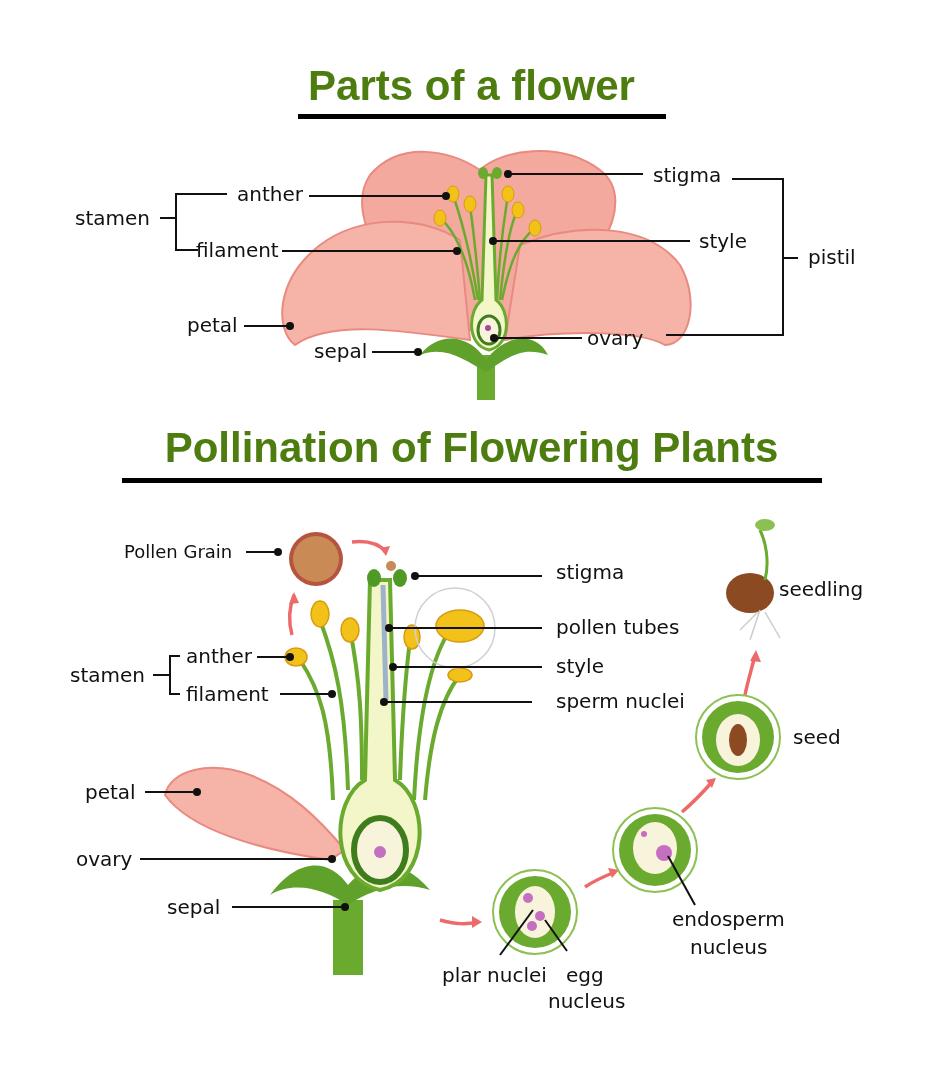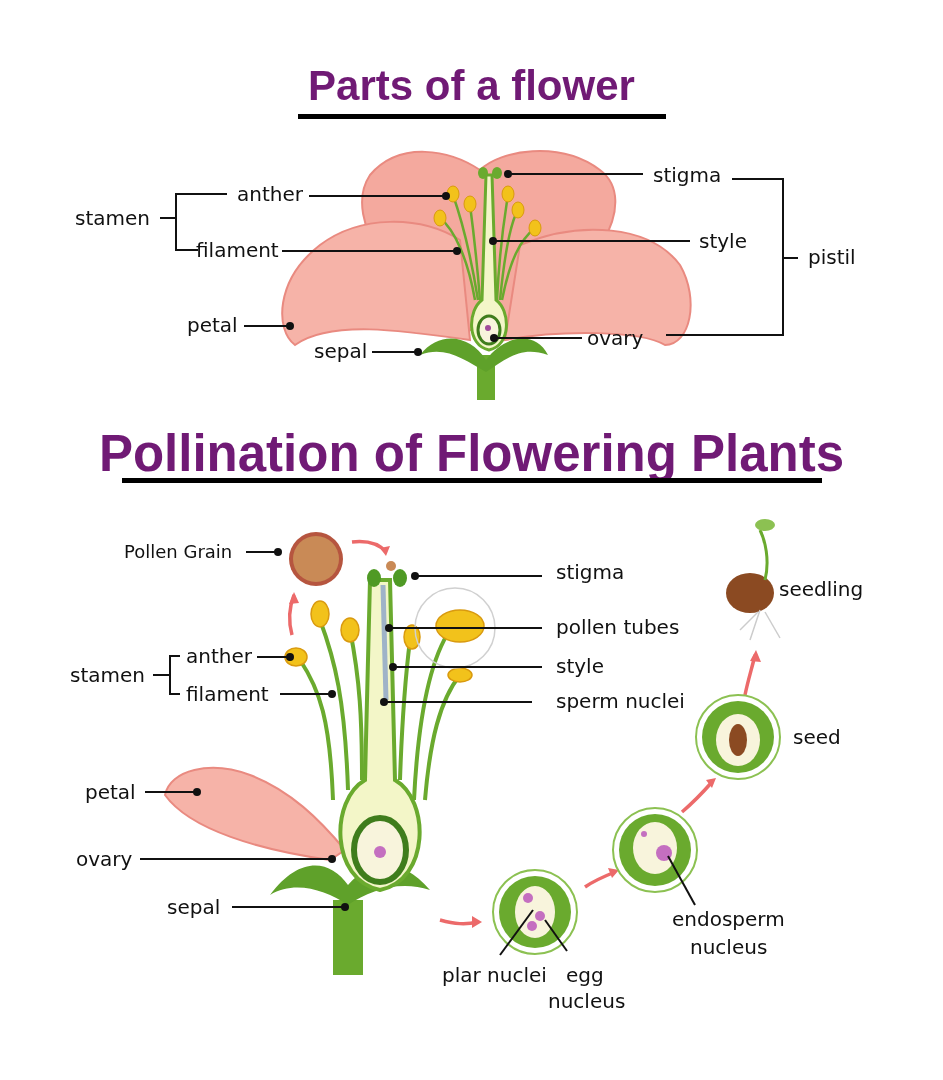--- a/index.html
+++ b/index.html
@@ -1,19 +1,19 @@
 <!DOCTYPE html>
 <html><head>
 <meta charset="utf-8">
 <style>
   html,body{margin:0;padding:0;background:#ffffff;}
   body{width:943px;height:1080px;position:relative;overflow:hidden;font-family:"DejaVu Sans","Liberation Sans",sans-serif;}
-  .title{position:absolute;left:0;width:943px;text-align:center;font-family:"Liberation Sans","DejaVu Sans",sans-serif;font-weight:bold;color:#701a75;}
+  .title{position:absolute;left:0;width:943px;text-align:center;font-family:"Liberation Sans","DejaVu Sans",sans-serif;font-weight:bold;color:#4d7c0f;}
   #t1{top:62px;font-size:42px;}
-  #t2{top:424px;font-size:51px;}
+  #t2{top:424px;font-size:42px;}
   .uline{position:absolute;height:5px;background:#000;}
   svg{position:absolute;left:0;top:0;}
   .lbl{font-family:"DejaVu Sans","Liberation Sans",sans-serif;font-size:20px;fill:#111;}
 </style>
 </head>
 <body>
 
 <div class="title" id="t1">Parts of a flower</div>
 <div class="uline" style="left:298px;top:114px;width:368px;"></div>
 <div class="title" id="t2">Pollination of Flowering Plants</div>

